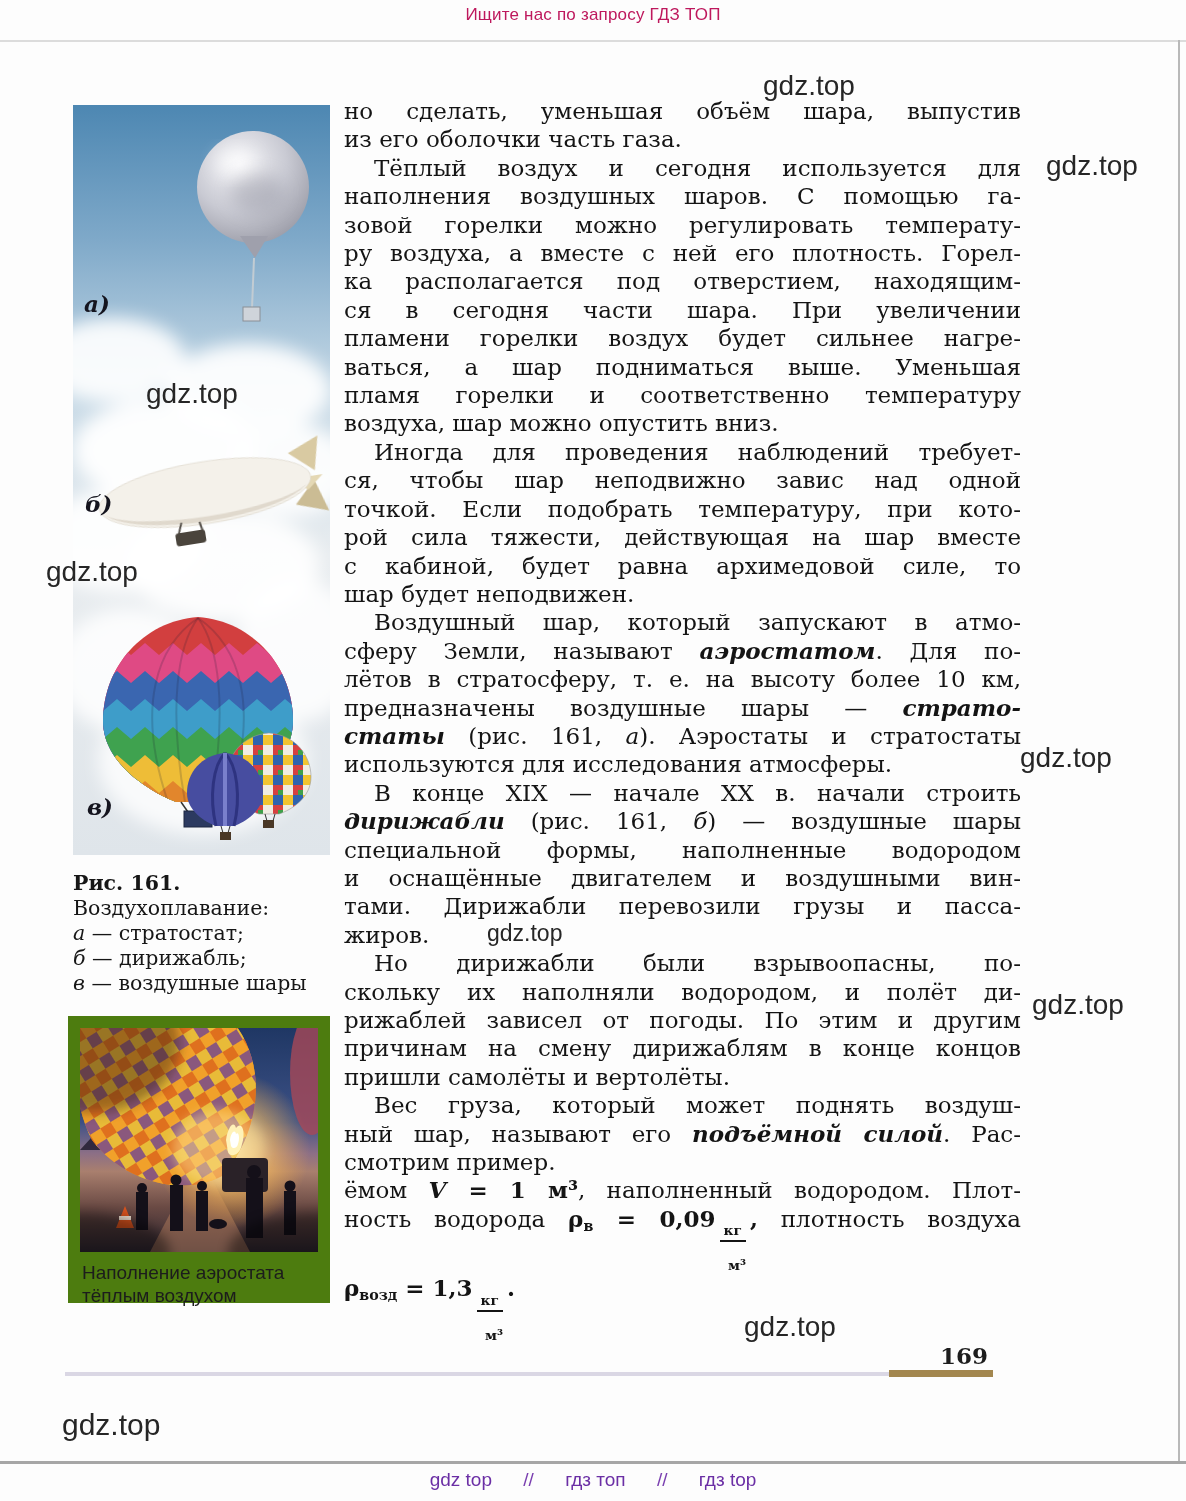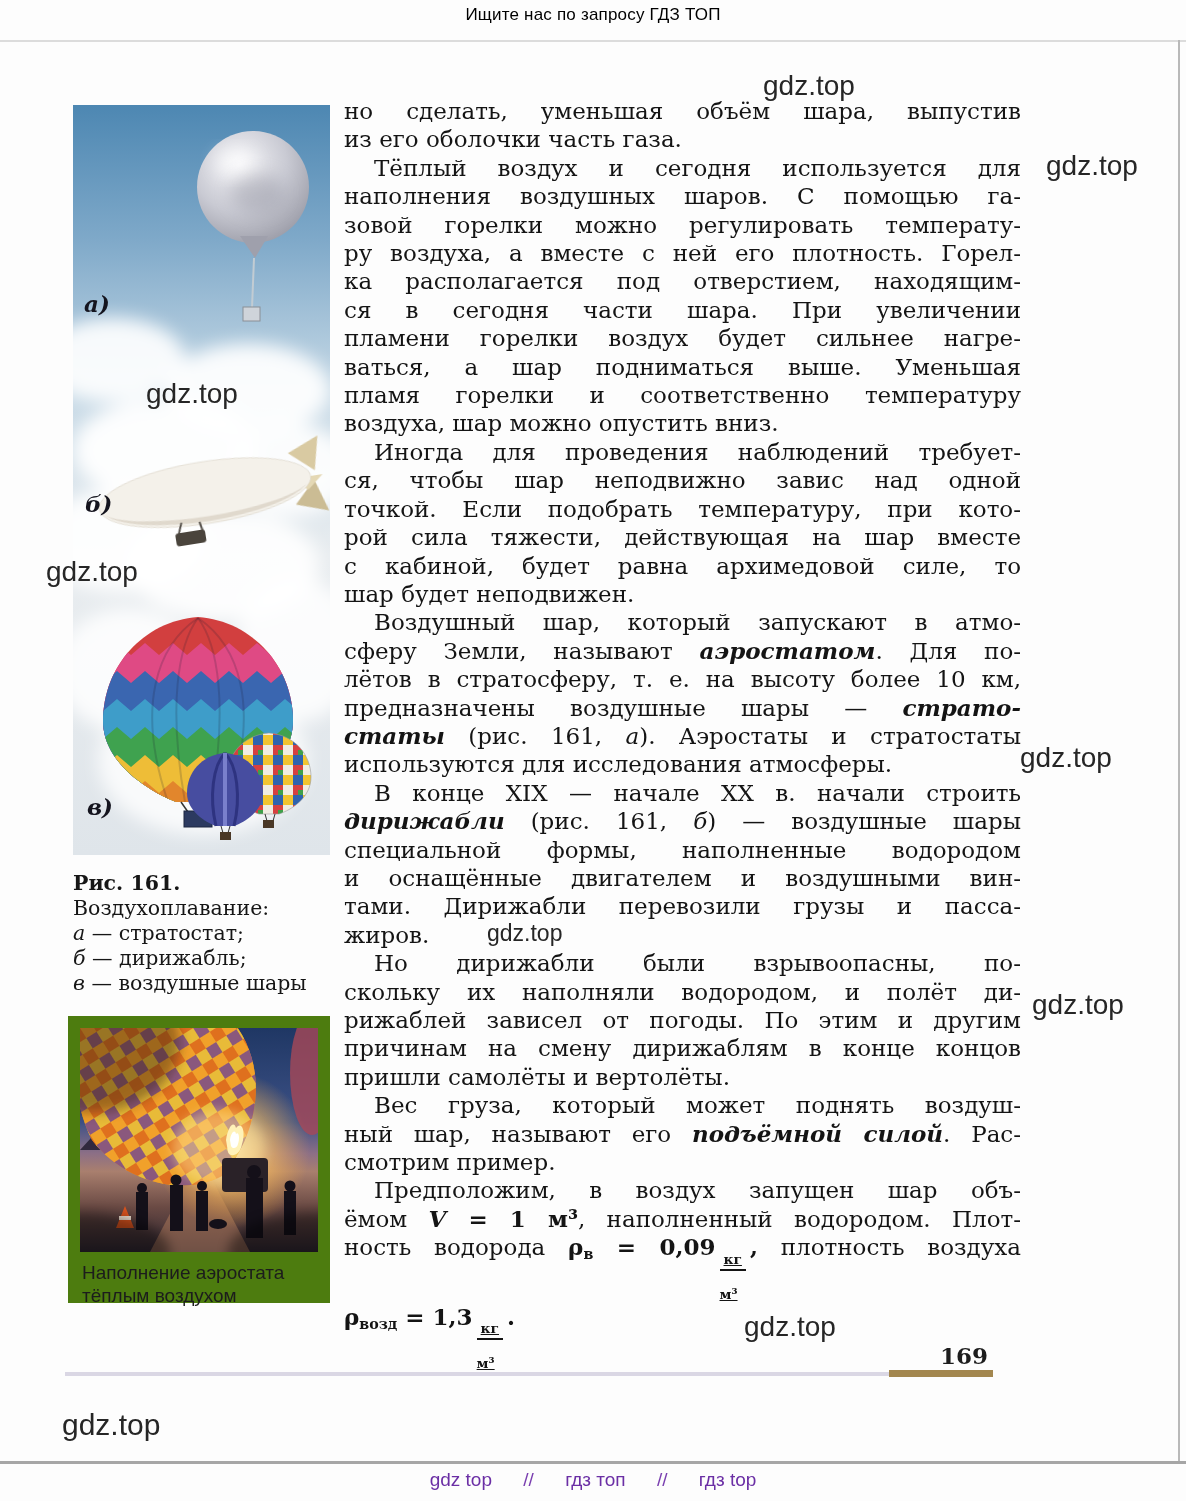--- a/index.html
+++ b/index.html
@@ -1,19 +1,19 @@
 <!DOCTYPE html>
 <html><head>
 <meta charset="utf-8">
 <style>
   html,body{margin:0;padding:0;background:#fff;}
   .page{position:relative;width:1186px;height:1501px;background:#fdfdfd;overflow:hidden;
         font-family:"DejaVu Serif",serif;}
   .promo{position:absolute;left:0;top:5px;width:100%;text-align:center;
-         font:17px "Liberation Sans",sans-serif;color:#000000;letter-spacing:.2px;}
+         font:17px "Liberation Sans",sans-serif;color:#be185d;letter-spacing:.2px;}
   .topline{position:absolute;left:0;top:40px;width:100%;height:2px;background:#dcdcdc;}
   .vline{position:absolute;left:1178px;top:40px;width:2px;height:1421px;background:#b9b9b9;}
   .botline{position:absolute;left:0;top:1461px;width:100%;height:3px;background:#a6a6a6;}
 
   .figure{position:absolute;left:73px;top:105px;width:257px;height:750px;}
   .figure svg{display:block;}
   .figlabel{position:absolute;font:italic bold 23px "DejaVu Serif",serif;color:#14141e;}
 
   .figcap{position:absolute;left:73px;top:871px;width:268px;
           font:20.5px/25px "DejaVu Serif",serif;color:#161616;}
@@ -26,22 +26,22 @@
 
   .article{position:absolute;left:344px;top:97px;width:677px;
            font:23px/28.4px "DejaVu Serif",serif;color:#141414;}
   .line{text-align:justify;text-align-last:justify;white-space:normal;}
   .line.last{text-align:left;text-align-last:auto;}
   .line.ind{text-indent:30px;}
   .b{font-weight:bold;}
   .i{font-style:italic;}
   .bi{font-weight:bold;font-style:italic;}
   .sb{font-size:0.62em;vertical-align:-0.28em;}
-  .frac{display:inline-flex;flex-direction:column;align-items:flex-start;vertical-align:-0.62em;
-        font-size:0.6em;line-height:1.15;margin:0 4px;font-weight:bold;text-decoration:underline;}
+  .frac{display:inline-flex;flex-direction:column;align-items:flex-end;vertical-align:-0.62em;
+        font-size:0.6em;line-height:1.15;margin:0 4px;font-weight:bold;}
   .frac .num{border-bottom:2px solid #141414;padding:0 4px 1px;}
   .frac .den{padding-top:16px;}
 
   .pageno{position:absolute;left:345px;top:1342px;width:643px;text-align:right;
           font:bold 23px "DejaVu Serif",serif;color:#1d1d1d;}
   .rule-gray{position:absolute;left:65px;top:1372px;width:824px;height:4px;background:#dad7e4;}
   .rule-brown{position:absolute;left:889px;top:1370px;width:104px;height:7px;background:#a3874f;}
 
   .footer{position:absolute;left:0;top:1469px;width:100%;text-align:center;
           font:19px "Liberation Sans",sans-serif;color:#6b2fa5;}
@@ -255,21 +255,20 @@
       <div class="line">тами. Дирижабли перевозили грузы и пасса-</div>
       <div class="line last">жиров.</div>
       <div class="line ind">Но дирижабли были взрывоопасны, по-</div>
       <div class="line">скольку их наполняли водородом, и полёт ди-</div>
       <div class="line">рижаблей зависел от погоды. По этим и другим</div>
       <div class="line">причинам на смену дирижаблям в конце концов</div>
       <div class="line last">пришли самолёты и вертолёты.</div>
       <div class="line ind">Вес груза, который может поднять воздуш-</div>
       <div class="line">ный шар, называют его <span class="bi">подъёмной силой</span>. Рас-</div>
       <div class="line last">смотрим пример.</div>
-      <div class="line ind">Предположим, в воздух запущен шар объ-</div>
       <div class="line">ёмом <span class="bi">V</span><span class="b"> = 1 м³</span>, наполненный водородом. Плот-</div>
       <div class="line">ность водорода <span class="b">ρ</span><span class="b sb">в</span><span class="b"> = 0,09</span><span class="frac">
           <span class="num">кг</span>
           <span class="den">м³</span>
         </span><span class="b">,</span> плотность воздуха</div>
       <div class="line last"><span class="b">ρ</span><span class="b sb">возд</span><span class="b"> = 1,3</span><span class="frac">
           <span class="num">кг</span>
           <span class="den">м³</span>
         </span><span class="b">.</span></div>
     </div>

